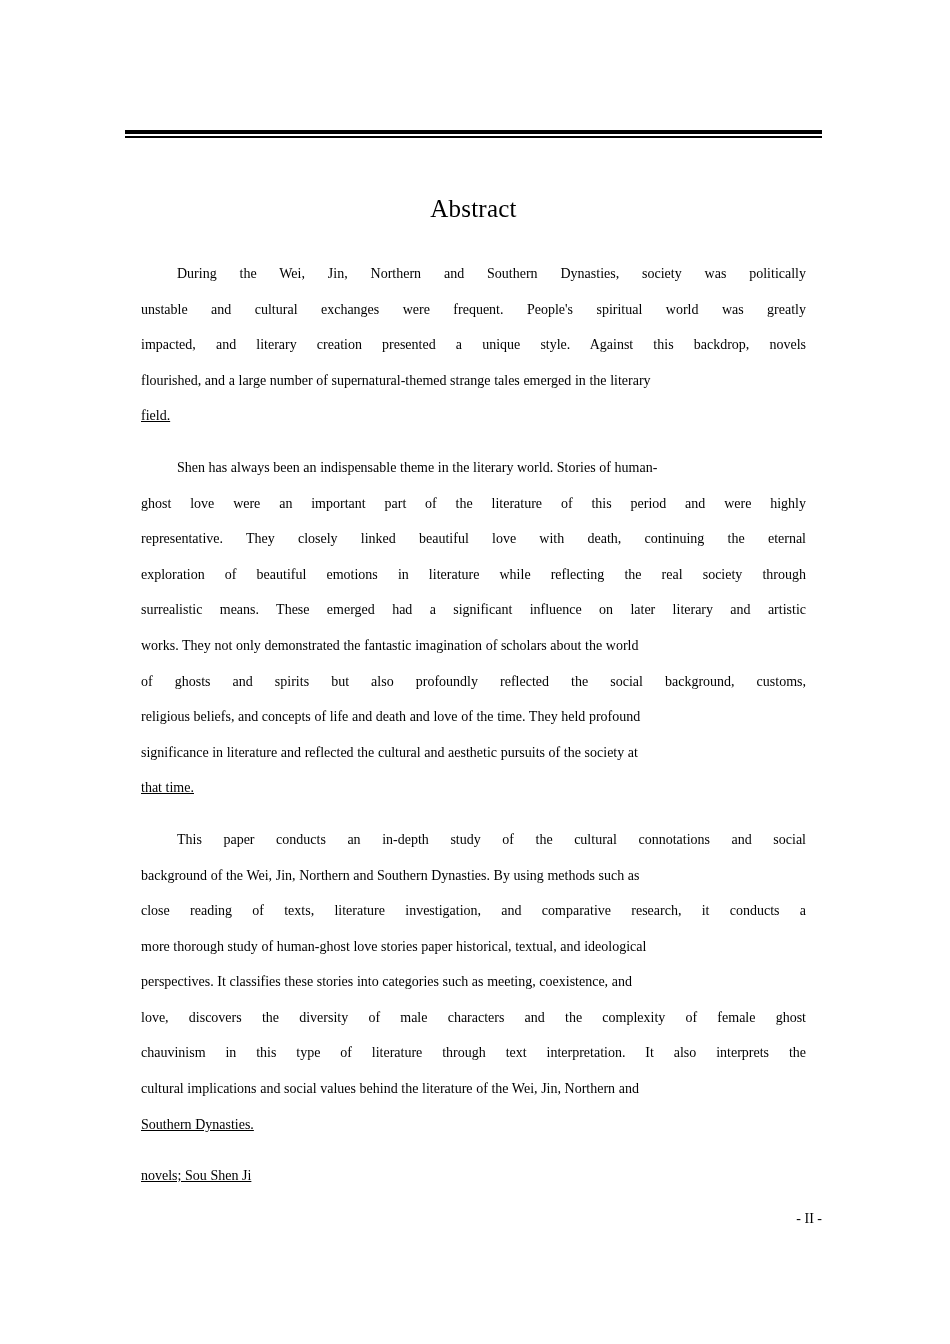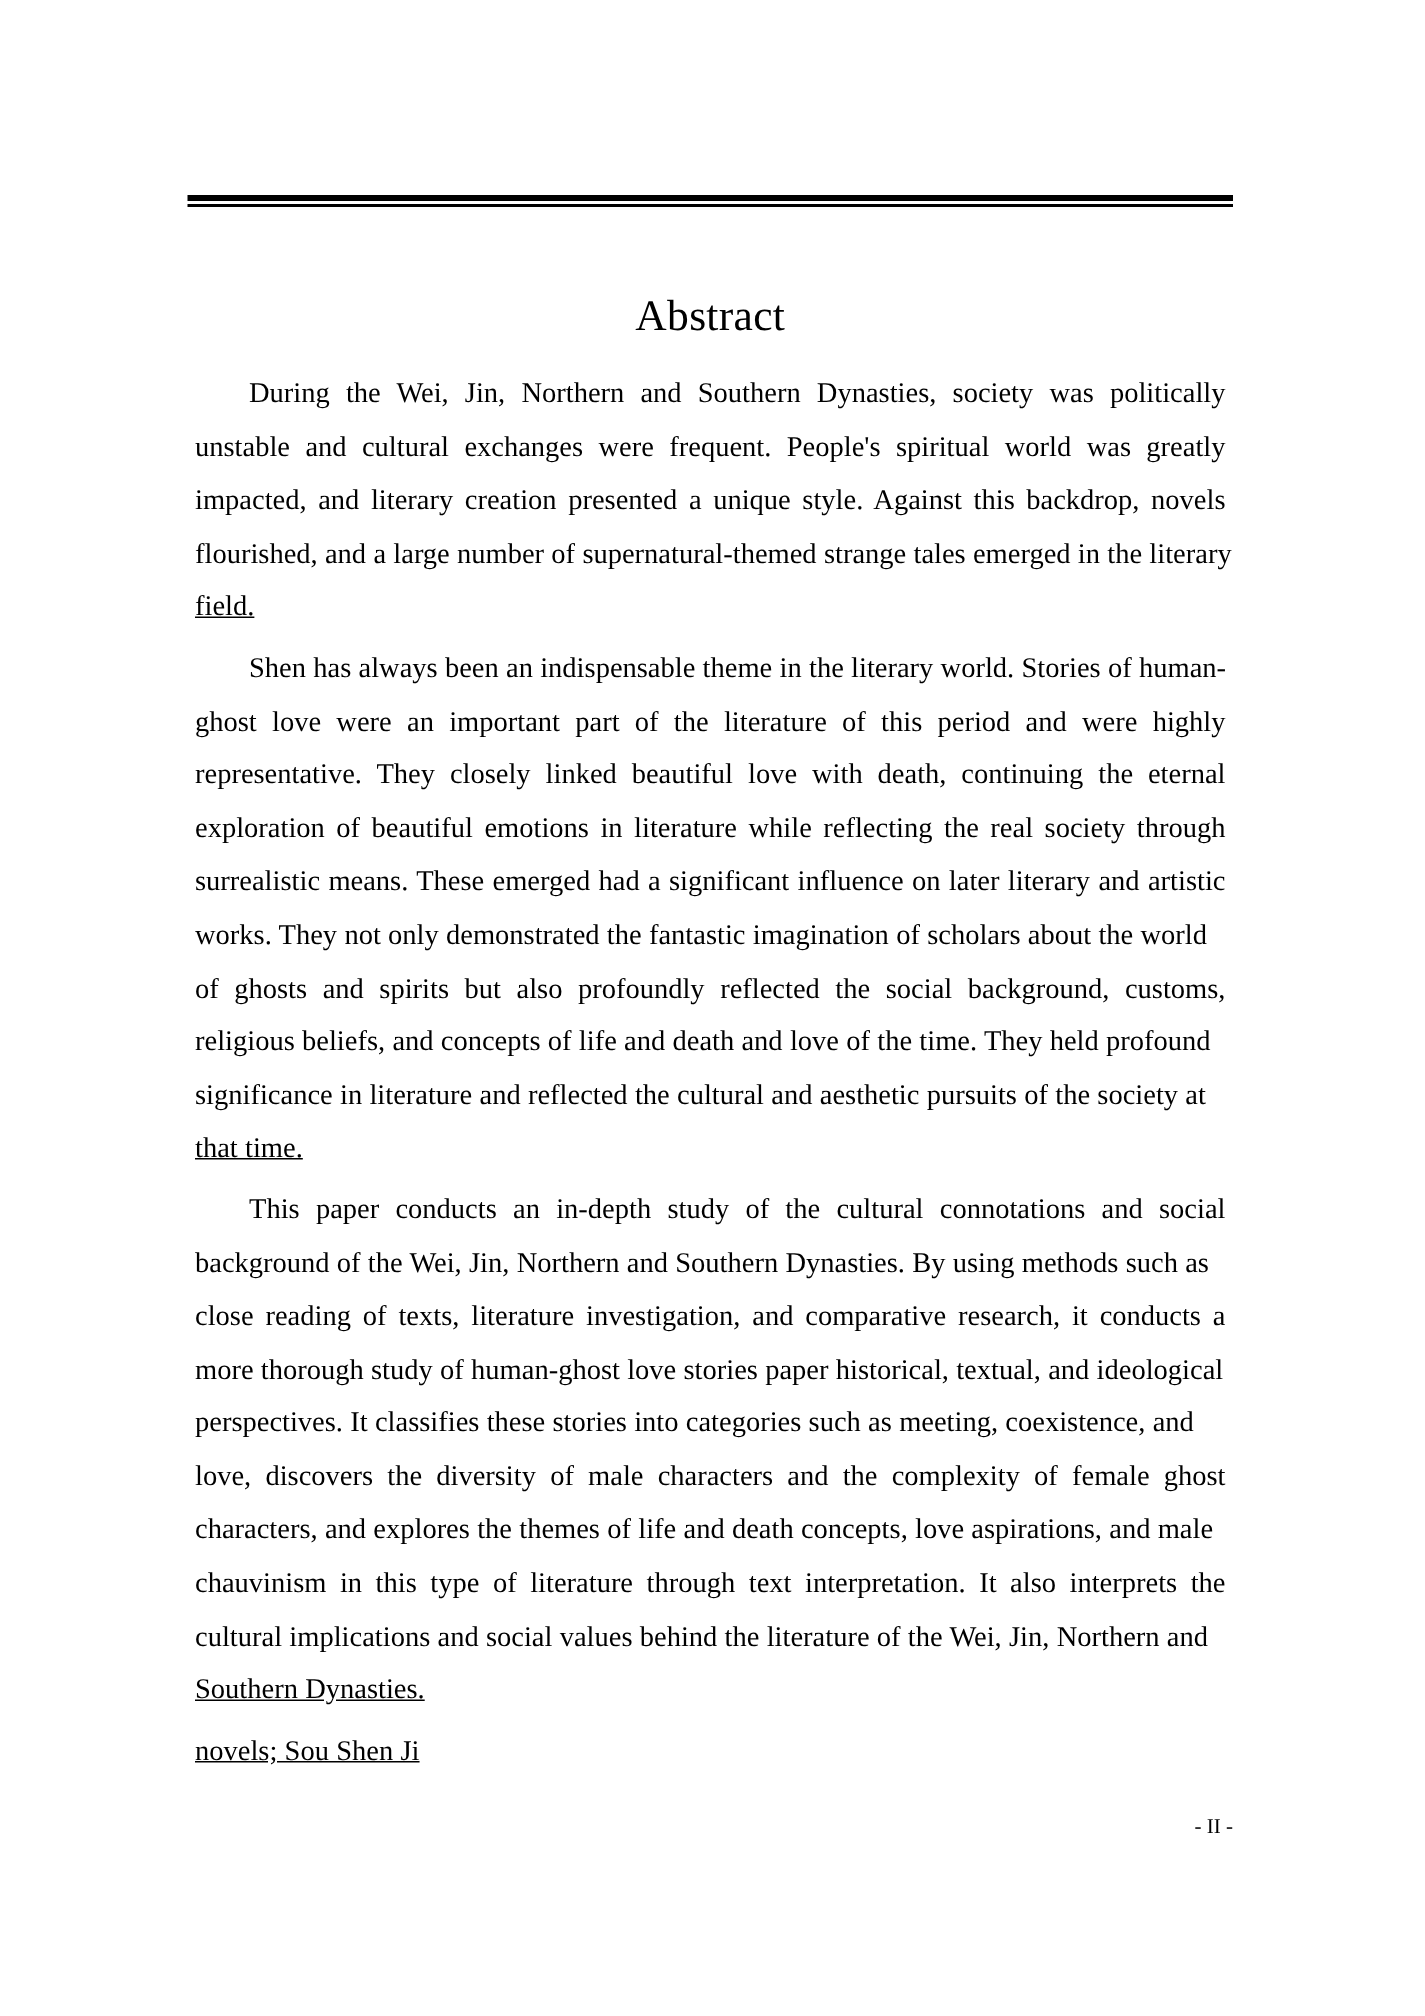--- a/index.html
+++ b/index.html
@@ -41,38 +41,38 @@
     background: #000000;
   }
 
   
   .page-title {
     position: absolute;
     left: 125px;
     top: 175px;
     width: 697px;
     text-align: center;
-    font-size: 29px;
+    font-size: 25px;
     line-height: 34px;
     font-weight: normal;
     letter-spacing: 0.2px;
   }
 
   
   .body-col {
     position: absolute;
     left: 125px;
     top: 240px;
     width: 697px;
   }
 
   .para {
-    font-size: 19px;
+    font-size: 14px;
     line-height: 35.6px;
-    margin: 5px;
+    margin: 16px;
     text-align: justify;
     text-justify: inter-word;
     word-spacing: 0.1px;
   }
 
   
   .ln {
     display: block;
     text-align: justify;
     text-align-last: justify;
@@ -143,21 +143,20 @@
       <span class="ln last">that time.</span>
     </p>
 
     <p class="para">
       <span class="ln indent">This  paper  conducts  an  in-depth  study  of  the  cultural  connotations  and  social</span>
       <span class="ln tight">background of the Wei, Jin, Northern and Southern Dynasties. By using methods such as</span>
       <span class="ln">close  reading  of  texts,  literature  investigation,  and  comparative  research,  it  conducts  a</span>
       <span class="ln tight">more thorough study of human-ghost love stories paper historical, textual, and ideological</span>
       <span class="ln tight">perspectives. It classifies these stories into categories such as meeting, coexistence, and</span>
       <span class="ln">love,  discovers  the  diversity  of  male  characters  and  the  complexity  of  female  ghost</span>
-      <span class="ln tight">characters, and explores the themes of life and death concepts, love aspirations, and male</span>
       <span class="ln">chauvinism  in  this  type  of  literature  through  text  interpretation.  It  also  interprets  the</span>
       <span class="ln tight">cultural implications and social values behind the literature of the Wei, Jin, Northern and</span>
       <span class="ln last">Southern Dynasties.</span>
     </p>
 
     <p class="para">
       <span class="ln last">novels; Sou Shen Ji</span>
     </p>
 
   </div>

